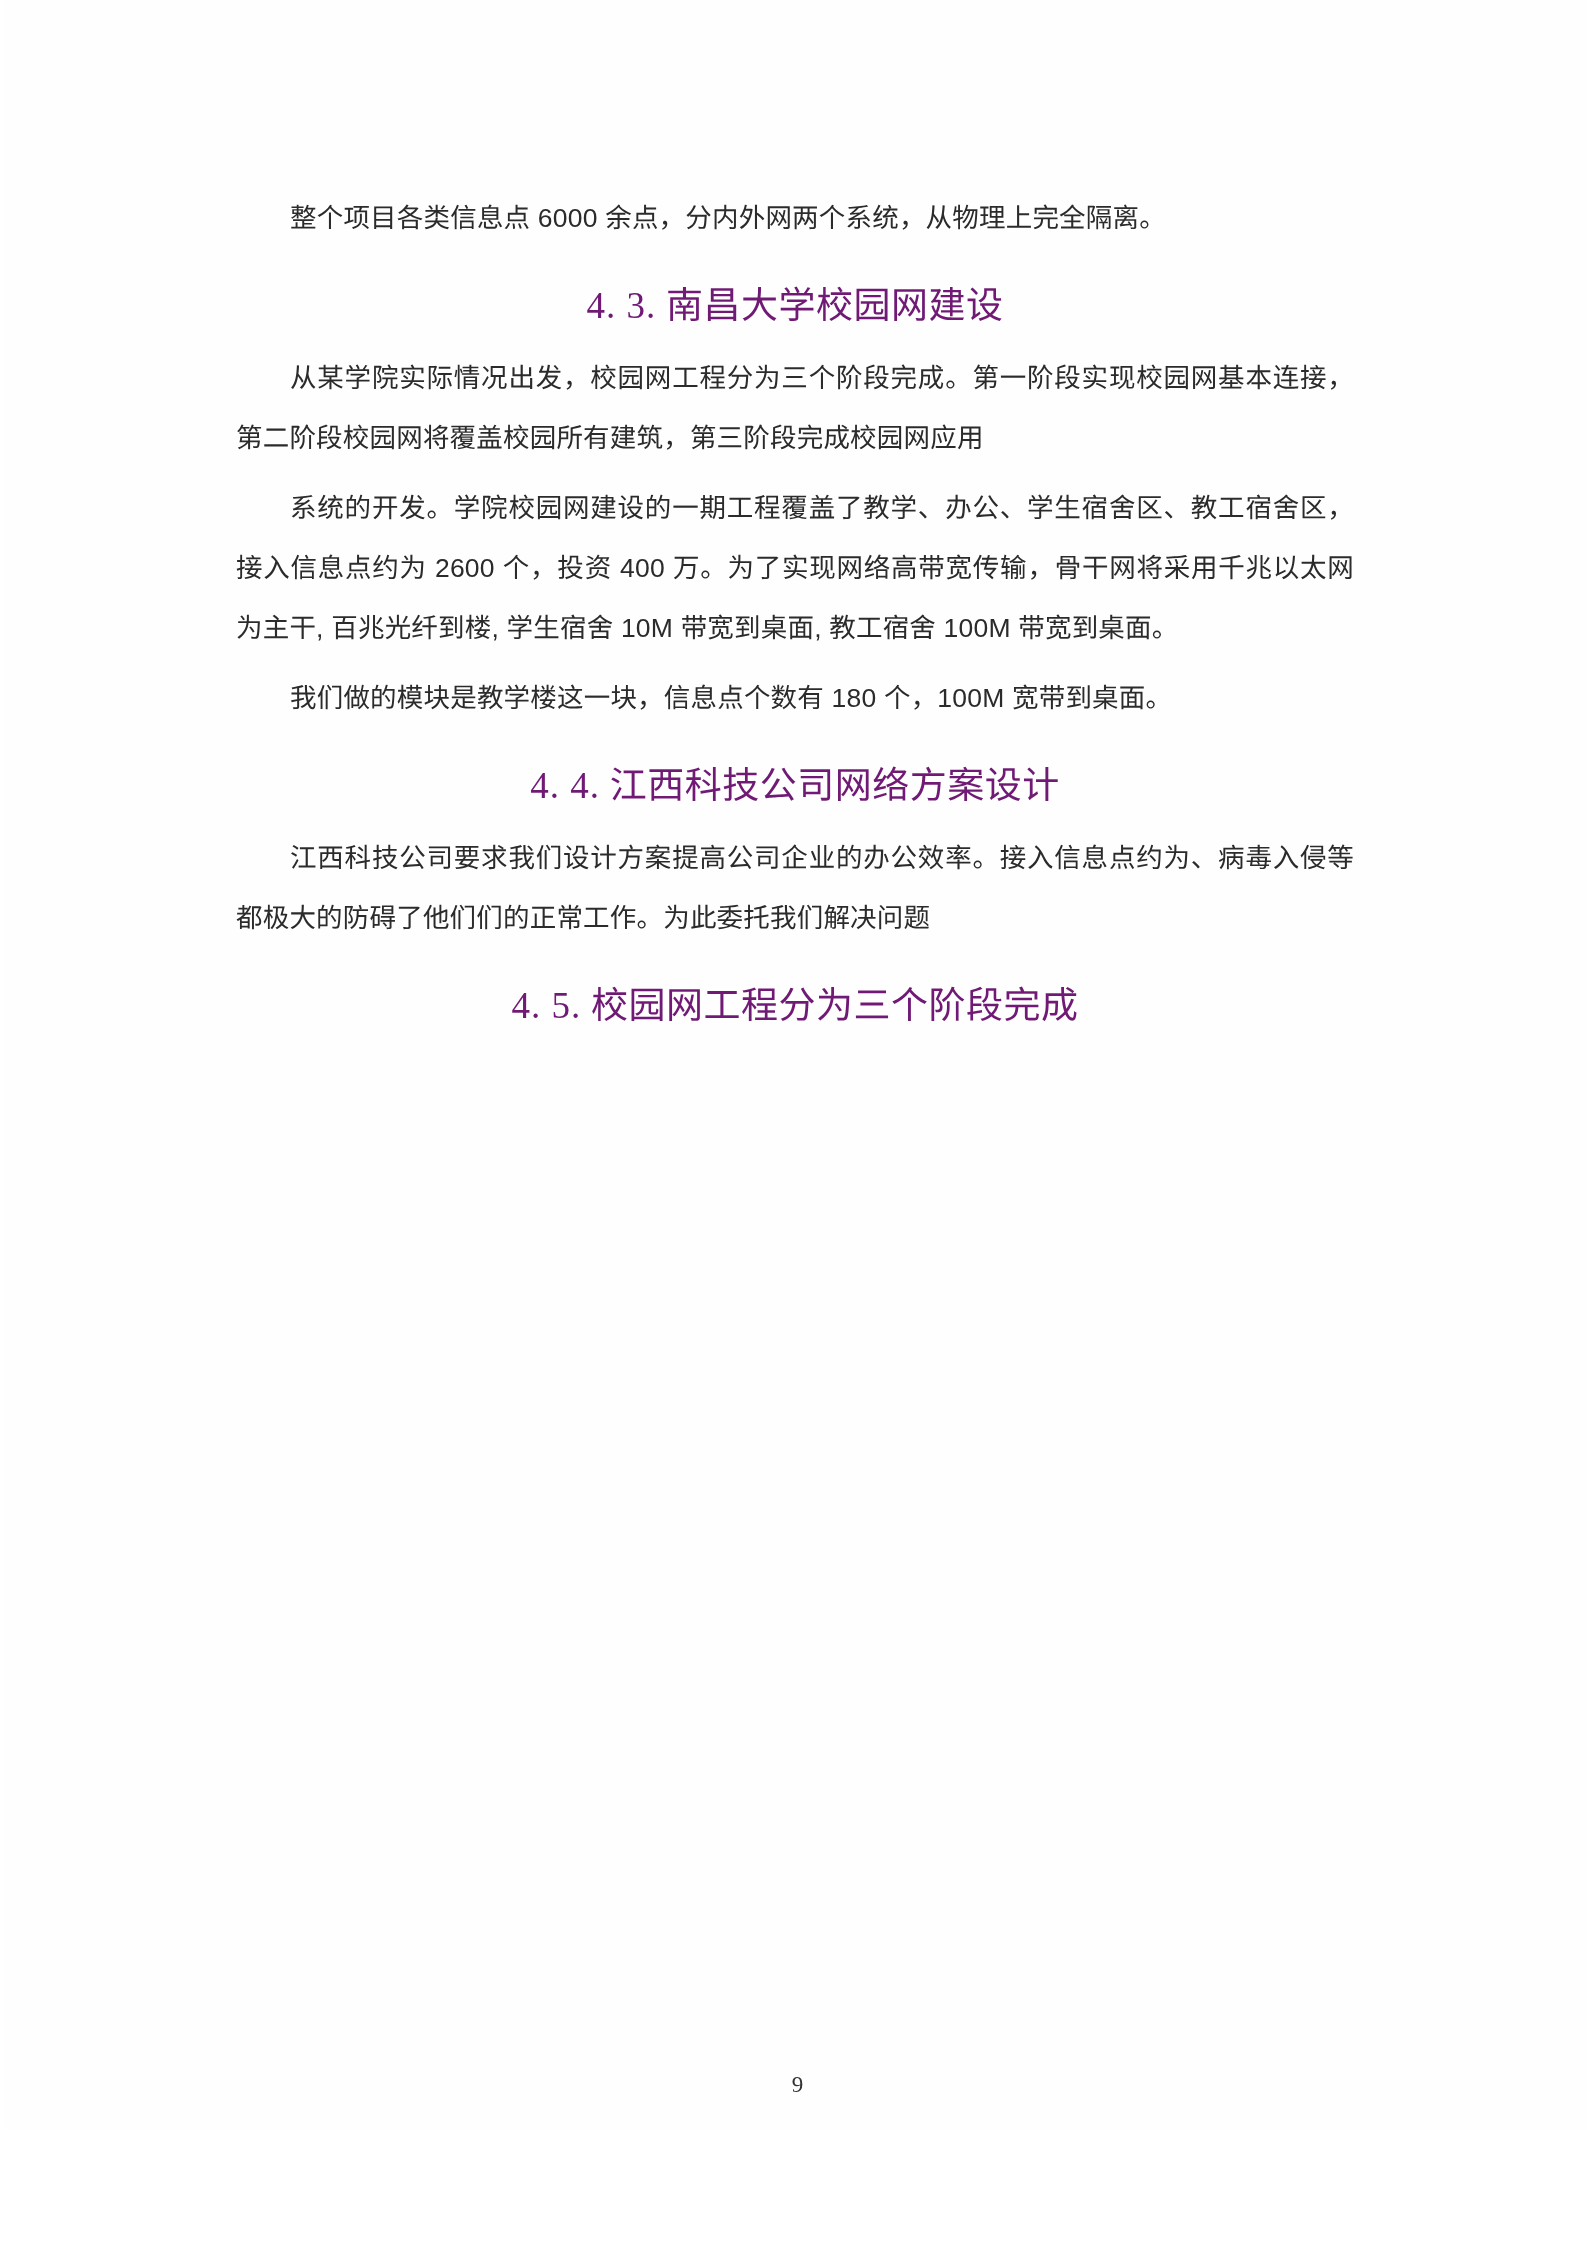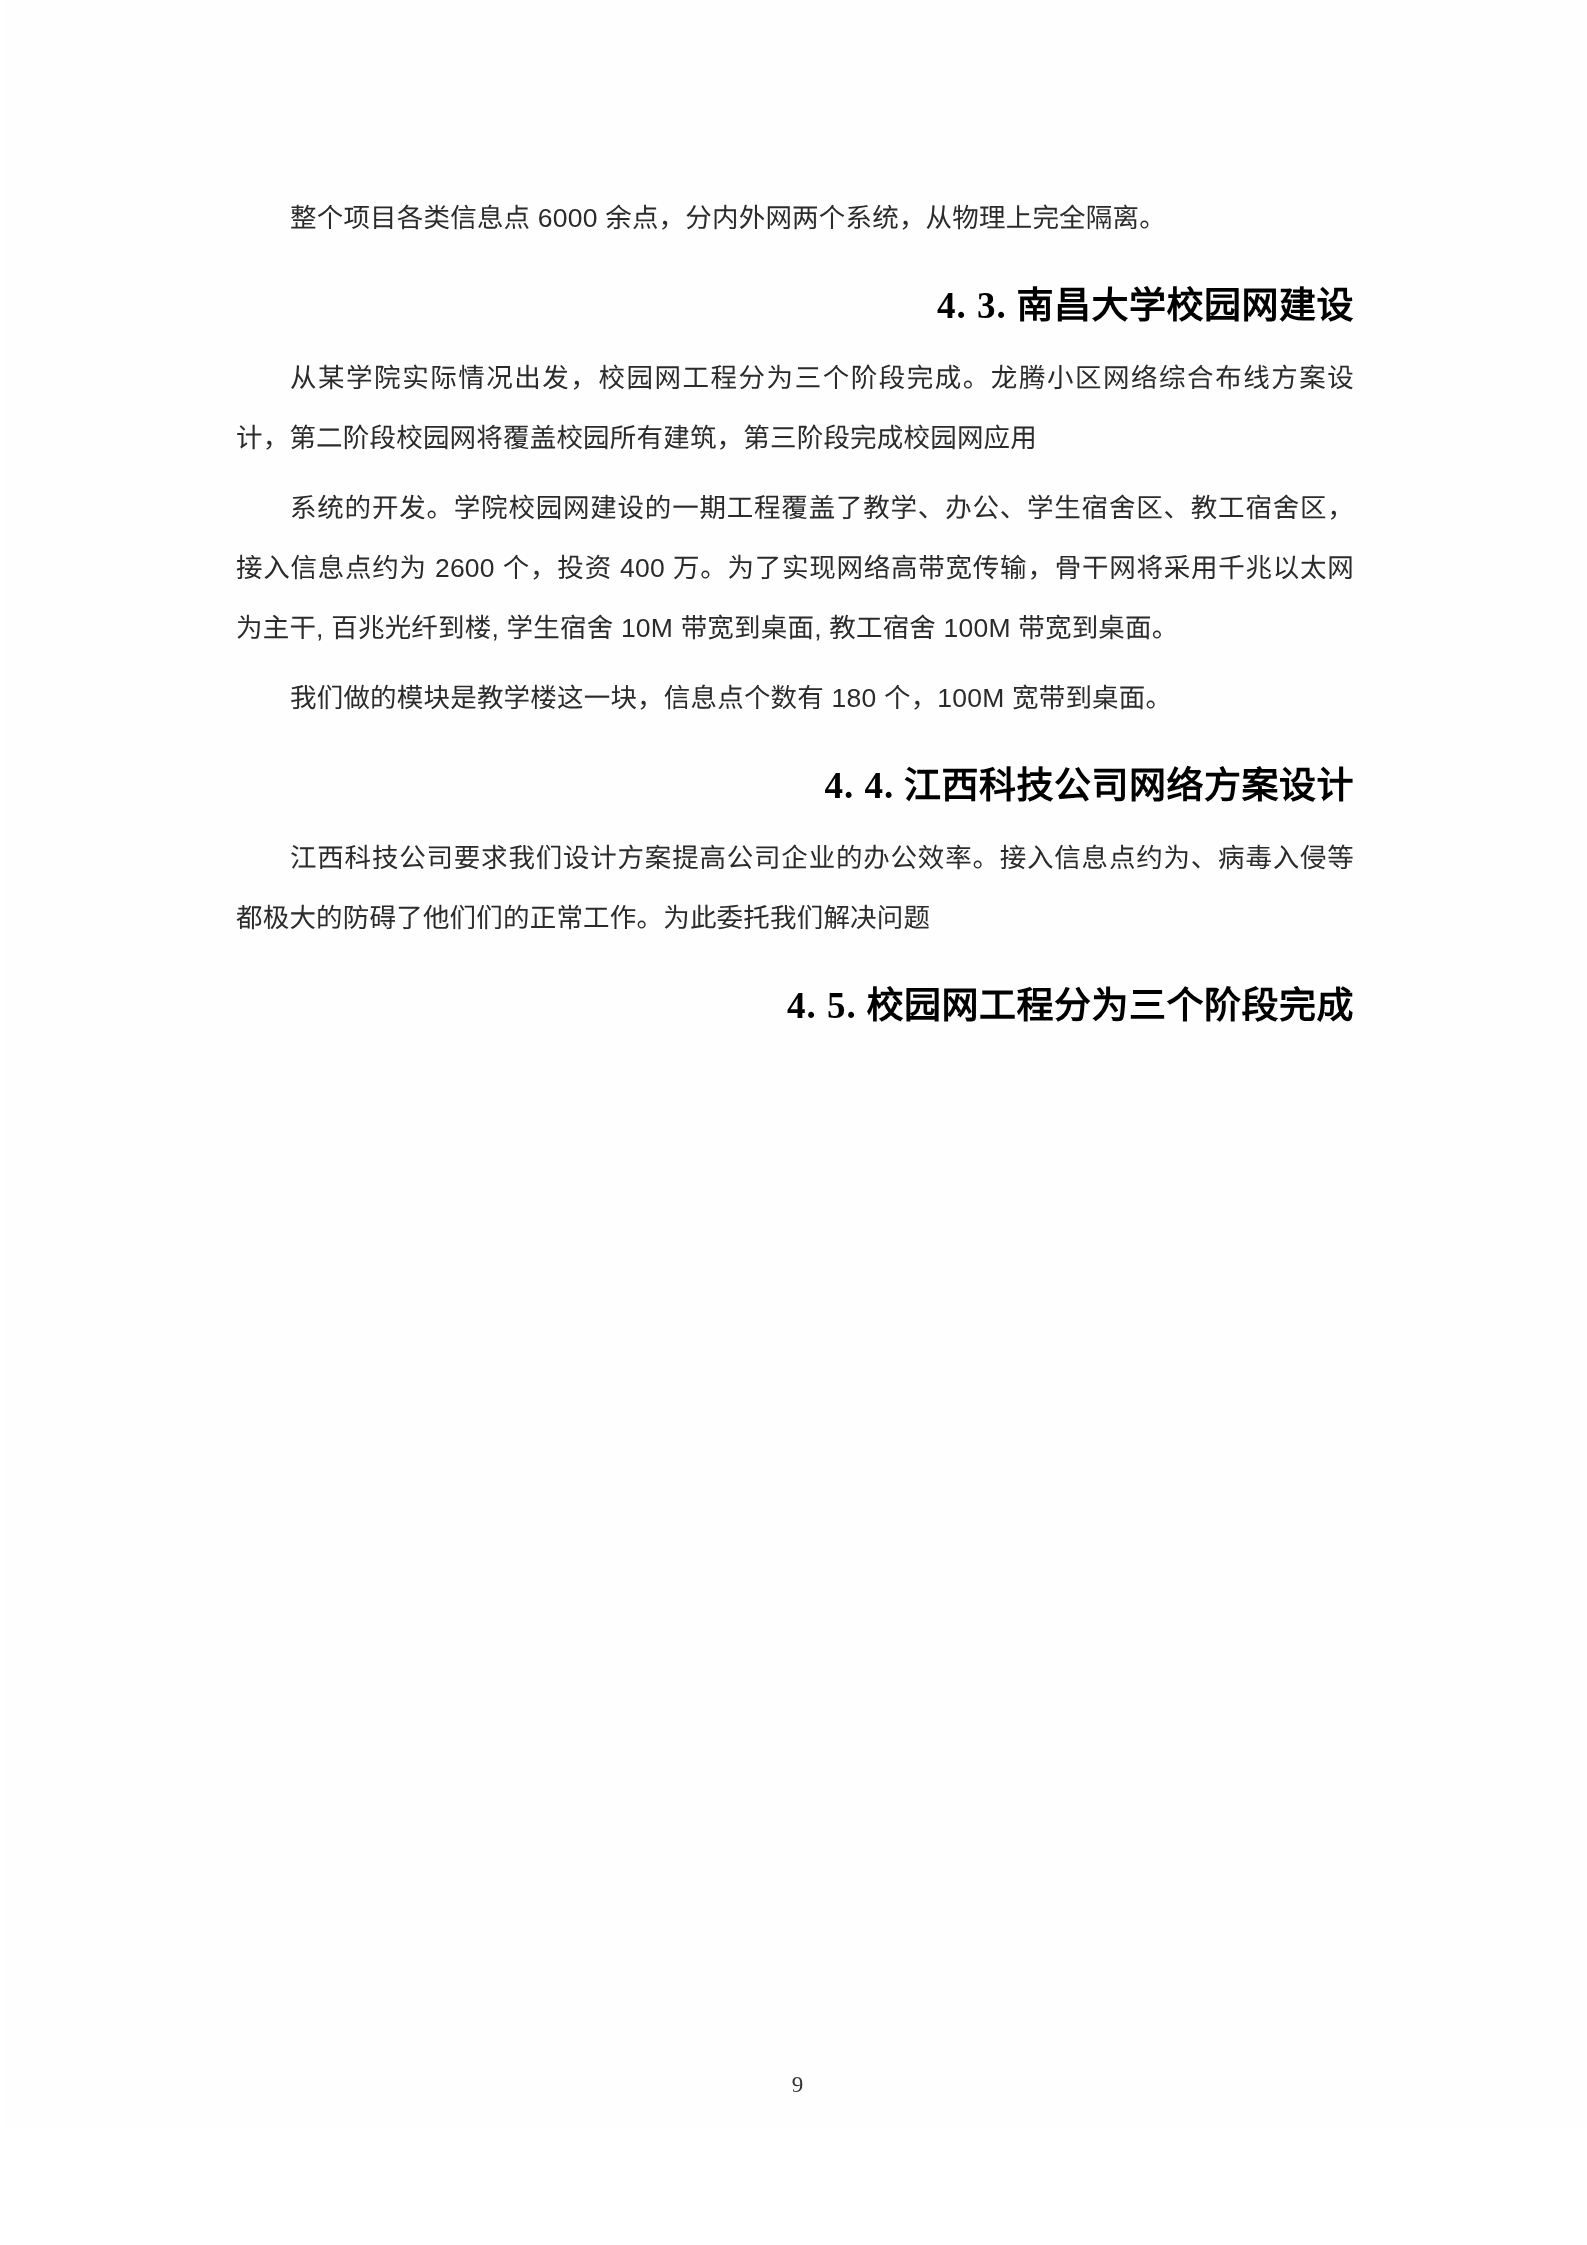--- a/index.html
+++ b/index.html
@@ -50,25 +50,25 @@
 
   .para.tight {
     margin-bottom: 10px;
   }
 
   
   .heading {
     font-family: "Liberation Serif", "DejaVu Serif", serif;
     font-size: 37px;
     line-height: 64px;
-    color: #000000;
+    color: #701a75;
     margin: 22px 0 10px 0;
-    text-align: right;
+    text-align: center;
     letter-spacing: 0.5px;
-    font-weight: 700;
+    font-weight: 400;
     white-space: nowrap;
   }
 
   .heading .num {
     letter-spacing: 1px;
   }
 
   .gap-before {
     margin-top: 26px;
   }
@@ -91,21 +91,21 @@
   <div class="content">
 
     <p class="para tight">整个项目各类信息点 6000 余点，分内外网两个系统，从物理上完全隔离。</p>
 
 
     <h2 class="heading gap-before">
       <span class="num">4. 3.</span>
       <span>南昌大学校园网建设</span>
     </h2>
 
-    <p class="para tight">从某学院实际情况出发，校园网工程分为三个阶段完成。龙腾小区网络综合布线方案设计，第二阶段校园网将覆盖校园所有建筑，第三阶段完成校园网应用</p>
+    <p class="para tight">从某学院实际情况出发，校园网工程分为三个阶段完成。第一阶段实现校园网基本连接，第二阶段校园网将覆盖校园所有建筑，第三阶段完成校园网应用</p>
 
     <p class="para tight">系统的开发。学院校园网建设的一期工程覆盖了教学、办公、学生宿舍区、教工宿舍区，接入信息点约为 2600 个，投资 400 万。为了实现网络高带宽传输，骨干网将采用千兆以太网为主干, 百兆光纤到楼, 学生宿舍 10M 带宽到桌面, 教工宿舍 100M 带宽到桌面。</p>
 
     <p class="para tight">我们做的模块是教学楼这一块，信息点个数有 180 个，100M 宽带到桌面。</p>
 
     <h2 class="heading gap-before">
       <span class="num">4. 4.</span>
       <span>江西科技公司网络方案设计</span>
     </h2>
 

